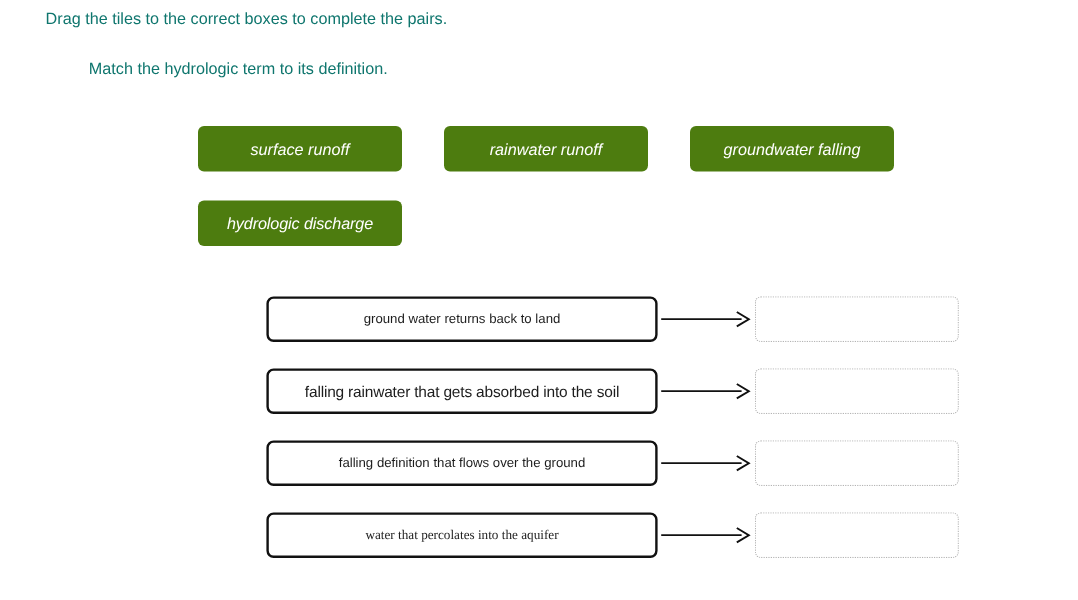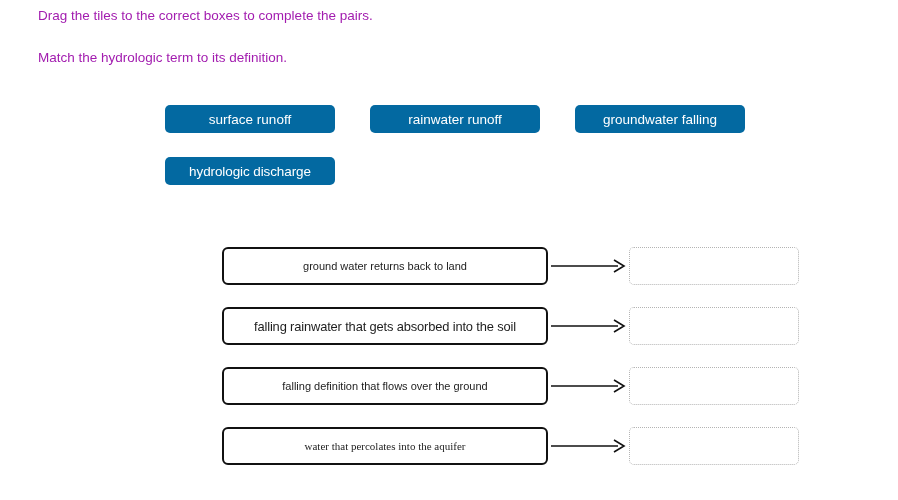--- a/index.html
+++ b/index.html
@@ -20,57 +20,59 @@
   
   .instructions {
     position: absolute;
     left: 38px;
     top: 7px;
     width: 820px;
   }
   .instr-line {
     font-size: 13.5px;
     line-height: 17px;
-    color: #a21caf;
+    color: #0f766e;
     white-space: nowrap;
   }
   .instr-line.second {
     margin-top: 25px;
+    margin-left: 36px;
   }
 
   
   .tile-area {
     position: absolute;
     left: 165px;
     top: 105px;
     width: 600px;
   }
   .tile-row {
     display: flex;
     flex-direction: row;
   }
   .tile-row.row2 {
     margin-top: 24px;
   }
   .tile {
     width: 170px;
-    height: 28px;
+    height: 38px;
     box-sizing: border-box;
-    background: #0369a1;
+    background: #4d7c0f;
     border-radius: 5px;
     color: #ffffff;
     font-size: 13.5px;
     display: flex;
     align-items: center;
     justify-content: center;
     margin-right: 35px;
     user-select: none;
     cursor: move;
     overflow: hidden;
     white-space: nowrap;
+    font-style: italic;
   }
   .tile:last-child { margin-right: 0; }
   .tile.wide-text { font-size: 13.5px; letter-spacing: -0.1px; }
 
   
   .match-area {
     position: absolute;
     left: 222px;
     top: 247px;
   }

